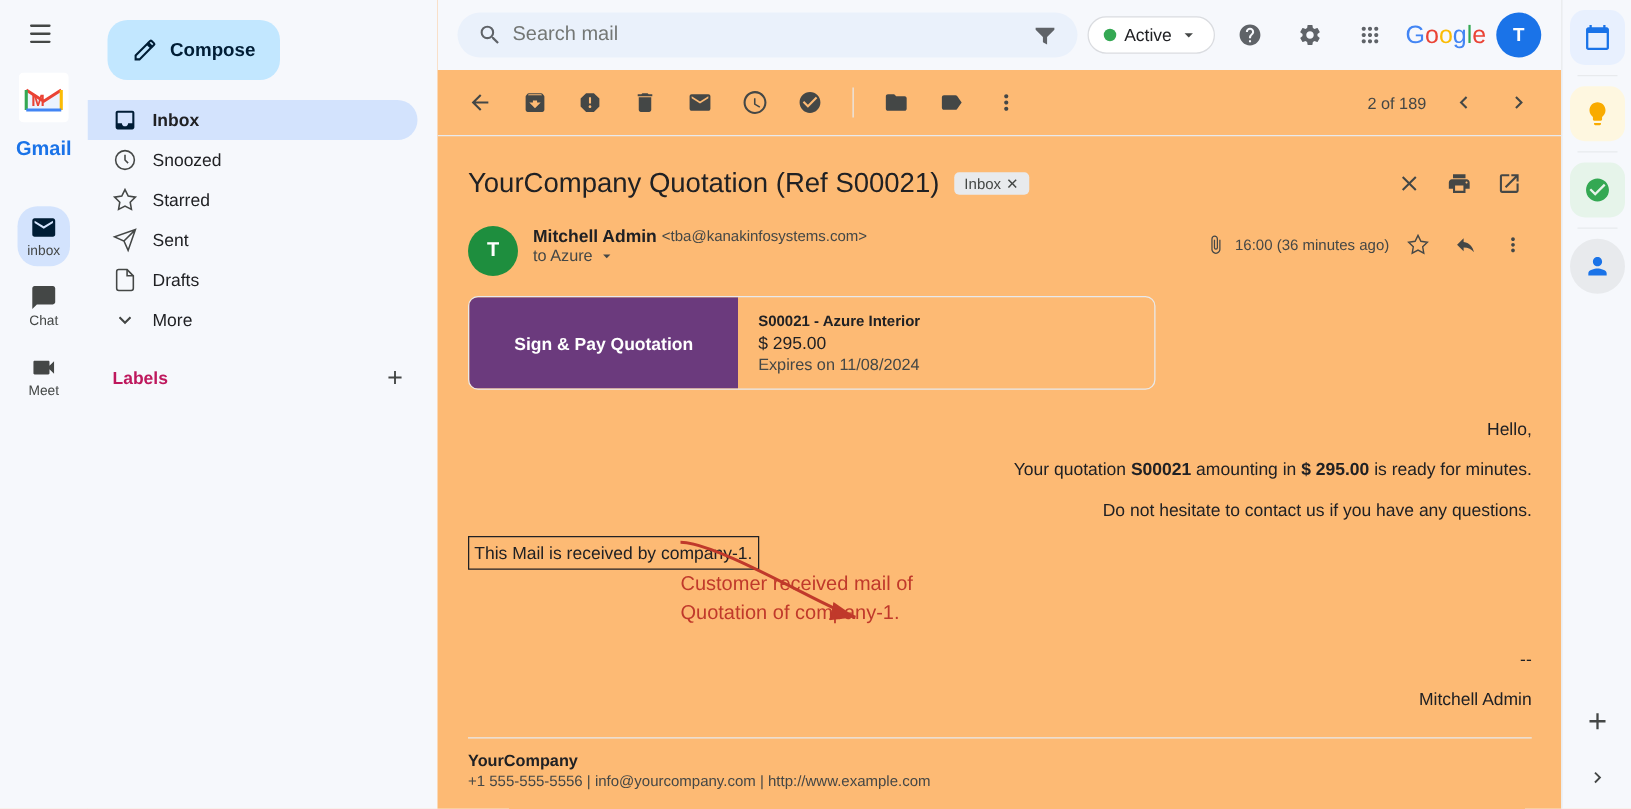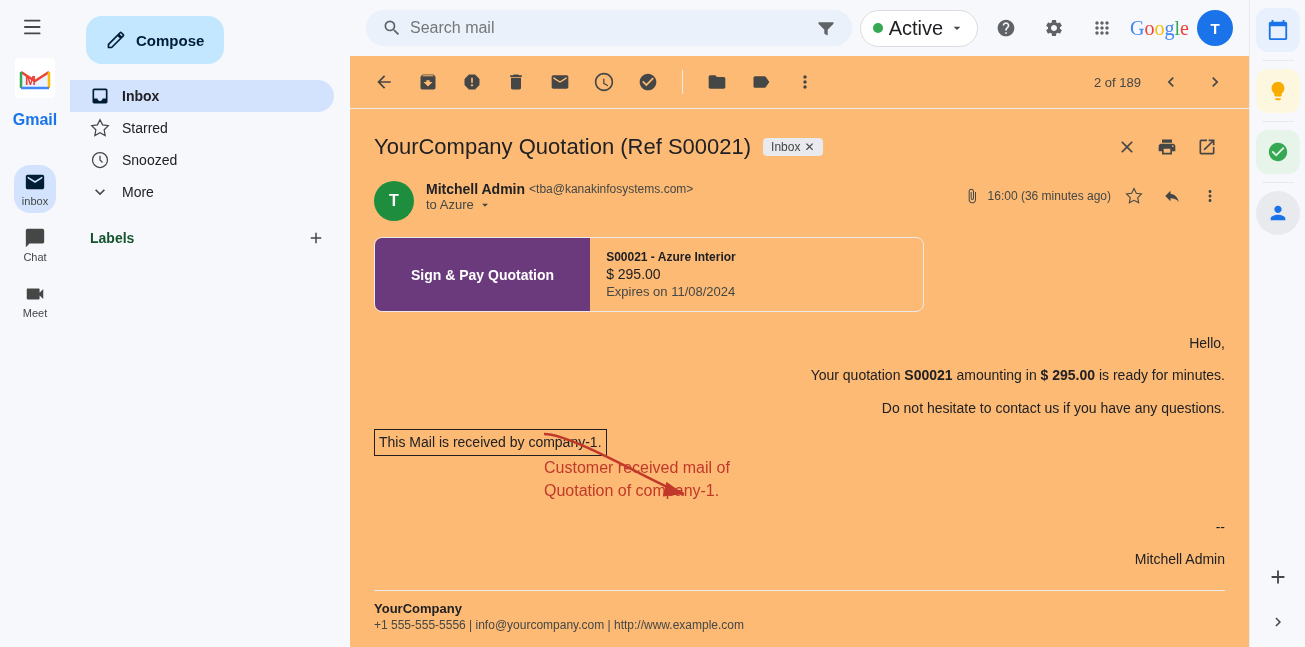--- a/index.html
+++ b/index.html
@@ -18,33 +18,33 @@
     .nav-panel { width: 280px; background: #f6f8fc; padding: 8px 0; overflow-y: auto; }
     .compose-btn { margin: 8px 16px 16px 16px; background: #c2e7ff; border: none; border-radius: 16px; padding: 14px 20px; font-size: 15px; font-weight: 600; cursor: pointer; display: flex; align-items: center; gap: 10px; color: #001d35; }
     .compose-btn svg { width: 20px; height: 20px; }
 
     .nav-item { display: flex; align-items: center; gap: 12px; padding: 6px 16px 6px 20px; cursor: pointer; border-radius: 0 24px 24px 0; margin-right: 16px; font-size: 14px; color: #202124; }
     .nav-item.active { background: #d3e3fd; font-weight: 700; }
     .nav-item svg { width: 20px; height: 20px; color: #444746; }
     .nav-item .label { flex: 1; }
 
     .labels-section { padding: 16px 20px 8px 20px; display: flex; align-items: center; justify-content: space-between; }
-    .labels-title { font-size: 14px; font-weight: 600; color: #14532d; }
+    .labels-title { font-size: 14px; font-weight: 600; color: #be185d; }
     .labels-add { cursor: pointer; border-radius: 50%; width: 28px; height: 28px; display: flex; align-items: center; justify-content: center; }
 
     
     .main-content { flex: 1; display: flex; flex-direction: column; background: #fdba74; overflow: hidden; }
 
     
     .top-bar { display: flex; align-items: center; padding: 8px 16px; gap: 8px; background: #f6f8fc; border-bottom: none; }
     .search-bar { flex: 1; display: flex; align-items: center; background: #eaf1fb; border-radius: 24px; padding: 8px 16px; gap: 8px; max-width: 640px; }
     .search-bar input { border: none; background: transparent; outline: none; font-size: 16px; flex: 1; color: #202124; }
     .search-bar input::placeholder { color: #747775; }
     .top-bar-right { display: flex; align-items: center; gap: 8px; margin-left: auto; }
-    .active-badge { display: flex; align-items: center; gap: 6px; background: #fff; border: 1px solid #dadce0; border-radius: 20px; padding: 6px 12px; cursor: pointer; font-size: 20px; }
+    .active-badge { display: flex; align-items: center; gap: 6px; background: #fff; border: 1px solid #dadce0; border-radius: 20px; padding: 6px 12px; cursor: pointer; font-size: 14px; }
     .active-dot { width: 10px; height: 10px; background: #34a853; border-radius: 50%; }
     .icon-btn { width: 40px; height: 40px; display: flex; align-items: center; justify-content: center; border-radius: 50%; cursor: pointer; }
     .avatar { width: 36px; height: 36px; border-radius: 50%; background: #1a73e8; color: white; font-size: 15px; font-weight: 600; display: flex; align-items: center; justify-content: center; }
 
     
     .email-toolbar { display: flex; align-items: center; padding: 8px 16px; gap: 8px; border-bottom: 1px solid #e8eaed; }
     .toolbar-btn { width: 36px; height: 36px; display: flex; align-items: center; justify-content: center; border-radius: 50%; cursor: pointer; border: none; background: transparent; }
     .toolbar-spacer { flex: 1; }
     .pagination-text { font-size: 13px; color: #444746; margin-right: 4px; }
     .toolbar-separator { width: 1px; height: 24px; background: #e8eaed; margin: 0 8px; }
@@ -152,34 +152,47 @@
 
     <div class="nav-item active">
       <svg viewBox="0 0 24 24" fill="#001d35" width="20" height="20">
           <path d="M19 3H4.99C3.89 3 3 3.9 3 5L3 19c0 1.1.89 2 1.99 2H19c1.1 0 2-.9 2-2V5c0-1.1-.9-2-2-2zm0 12h-4c0 1.66-1.35 3-3 3s-3-1.34-3-3H4.99V5H19v10z"></path>
         </svg>
       <span class="label">Inbox</span>
     </div>
 
     <div class="nav-item">
       <svg viewBox="0 0 24 24" fill="none" stroke="#444746" stroke-width="1.5" width="20" height="20">
-          <path d="M12 2l3.09 6.26L22 9.27l-5 4.87 1.18 6.88L12 17.77l-6.18 3.25L7 14.14 2 9.27l6.91-1.01L12 2z"></path>
-        </svg>
-      <span class="label">Starred</span>
+          <circle cx="12" cy="12" r="9"></circle>
+          <path d="M12 7v5l3 3"></path>
+        </svg>
+      <span class="label">Snoozed</span>
     </div>
 
     <div class="nav-item">
       <svg viewBox="0 0 24 24" fill="none" stroke="#444746" stroke-width="1.5" width="20" height="20">
-          <circle cx="12" cy="12" r="9"></circle>
-          <path d="M12 7v5l3 3"></path>
-        </svg>
-      <span class="label">Snoozed</span>
-    </div>
-
-
+          <path d="M12 2l3.09 6.26L22 9.27l-5 4.87 1.18 6.88L12 17.77l-6.18 3.25L7 14.14 2 9.27l6.91-1.01L12 2z"></path>
+        </svg>
+      <span class="label">Starred</span>
+    </div>
+
+    <div class="nav-item">
+      <svg viewBox="0 0 24 24" fill="none" stroke="#444746" stroke-width="1.5" width="20" height="20">
+          <path d="M22 2L11 13M22 2l-7 20-4-9-9-4 20-7z"></path>
+        </svg>
+      <span class="label">Sent</span>
+    </div>
+
+    <div class="nav-item">
+      <svg viewBox="0 0 24 24" fill="none" stroke="#444746" stroke-width="1.5" width="20" height="20">
+          <path d="M14 2H6a2 2 0 0 0-2 2v16a2 2 0 0 0 2 2h12a2 2 0 0 0 2-2V8z"></path>
+          <polyline points="14 2 14 8 20 8"></polyline>
+        </svg>
+      <span class="label">Drafts</span>
+    </div>
 
     <div class="nav-item">
       <svg viewBox="0 0 24 24" fill="#444746" width="20" height="20">
           <path d="M16.59 8.59L12 13.17 7.41 8.59 6 10l6 6 6-6-1.41-1.41z"></path>
         </svg>
       <span class="label">More</span>
     </div>
 
     <div class="labels-section">
       <span class="labels-title">Labels</span>
@@ -219,21 +232,21 @@
         <div class="icon-btn">
           <svg viewBox="0 0 24 24" fill="#5f6368" width="20" height="20">
               <path d="M19.14,12.94c0.04-0.3,0.06-0.61,0.06-0.94c0-0.32-0.02-0.64-0.07-0.94l2.03-1.58c0.18-0.14,0.23-0.41,0.12-0.61 l-1.92-3.32c-0.12-0.22-0.37-0.29-0.59-0.22l-2.39,0.96c-0.5-0.38-1.03-0.7-1.62-0.94L14.4,2.81c-0.04-0.24-0.24-0.41-0.48-0.41 h-3.84c-0.24,0-0.43,0.17-0.47,0.41L9.25,5.35C8.66,5.59,8.12,5.92,7.63,6.29L5.24,5.33c-0.22-0.08-0.47,0-0.59,0.22L2.74,8.87 C2.62,9.08,2.66,9.34,2.86,9.48l2.03,1.58C4.84,11.36,4.8,11.69,4.8,12s0.02,0.64,0.07,0.94l-2.03,1.58 c-0.18,0.14-0.23,0.41-0.12,0.61l1.92,3.32c0.12,0.22,0.37,0.29,0.59,0.22l2.39-0.96c0.5,0.38,1.03,0.7,1.62,0.94l0.36,2.54 c0.05,0.24,0.24,0.41,0.48,0.41h3.84c0.24,0,0.44-0.17,0.47-0.41l0.36-2.54c0.59-0.24,1.13-0.56,1.62-0.94l2.39,0.96 c0.22,0.08,0.47,0,0.59-0.22l1.92-3.32c0.12-0.22,0.07-0.47-0.12-0.61L19.14,12.94z M12,15.6c-1.98,0-3.6-1.62-3.6-3.6 s1.62-3.6,3.6-3.6s3.6,1.62,3.6,3.6S13.98,15.6,12,15.6z"></path>
             </svg>
         </div>
         <div class="icon-btn">
           <svg viewBox="0 0 24 24" fill="#5f6368" width="20" height="20">
               <path d="M6 8c1.1 0 2-.9 2-2s-.9-2-2-2-2 .9-2 2 .9 2 2 2zm0 2c-1.1 0-2 .9-2 2s.9 2 2 2 2-.9 2-2-.9-2-2-2zm0 6c-1.1 0-2 .9-2 2s.9 2 2 2 2-.9 2-2-.9-2-2-2zm6-12c-1.1 0-2 .9-2 2s.9 2 2 2 2-.9 2-2-.9-2-2-2zm0 6c-1.1 0-2 .9-2 2s.9 2 2 2 2-.9 2-2-.9-2-2-2zm0 6c-1.1 0-2 .9-2 2s.9 2 2 2 2-.9 2-2-.9-2-2-2zm6-12c-1.1 0-2 .9-2 2s.9 2 2 2 2-.9 2-2-.9-2-2-2zm0 6c-1.1 0-2 .9-2 2s.9 2 2 2 2-.9 2-2-.9-2-2-2zm0 6c-1.1 0-2 .9-2 2s.9 2 2 2 2-.9 2-2-.9-2-2-2z"></path>
             </svg>
         </div>
-        <span style="font-size:20px; font-weight:300; color:#5f6368; font-family:Liberation Serif, serif;"><span class="g-blue">G</span><span class="g-red">o</span><span class="g-yellow">o</span><span class="g-blue">g</span><span class="g-green">l</span><span class="g-red">e</span></span>
+        <span style="font-size:20px; font-weight:300; color:#5f6368; font-family:Liberation Sans, sans-serif;"><span class="g-blue">G</span><span class="g-red">o</span><span class="g-yellow">o</span><span class="g-blue">g</span><span class="g-green">l</span><span class="g-red">e</span></span>
         <div class="avatar">T</div>
       </div>
     </div>
 
     <div class="email-toolbar">
       <button class="toolbar-btn" title="Back">
         <svg viewBox="0 0 24 24" fill="#444746" width="20" height="20">
             <path d="M20 11H7.83l5.59-5.59L12 4l-8 8 8 8 1.41-1.41L7.83 13H20v-2z"></path>
           </svg>
       </button>

